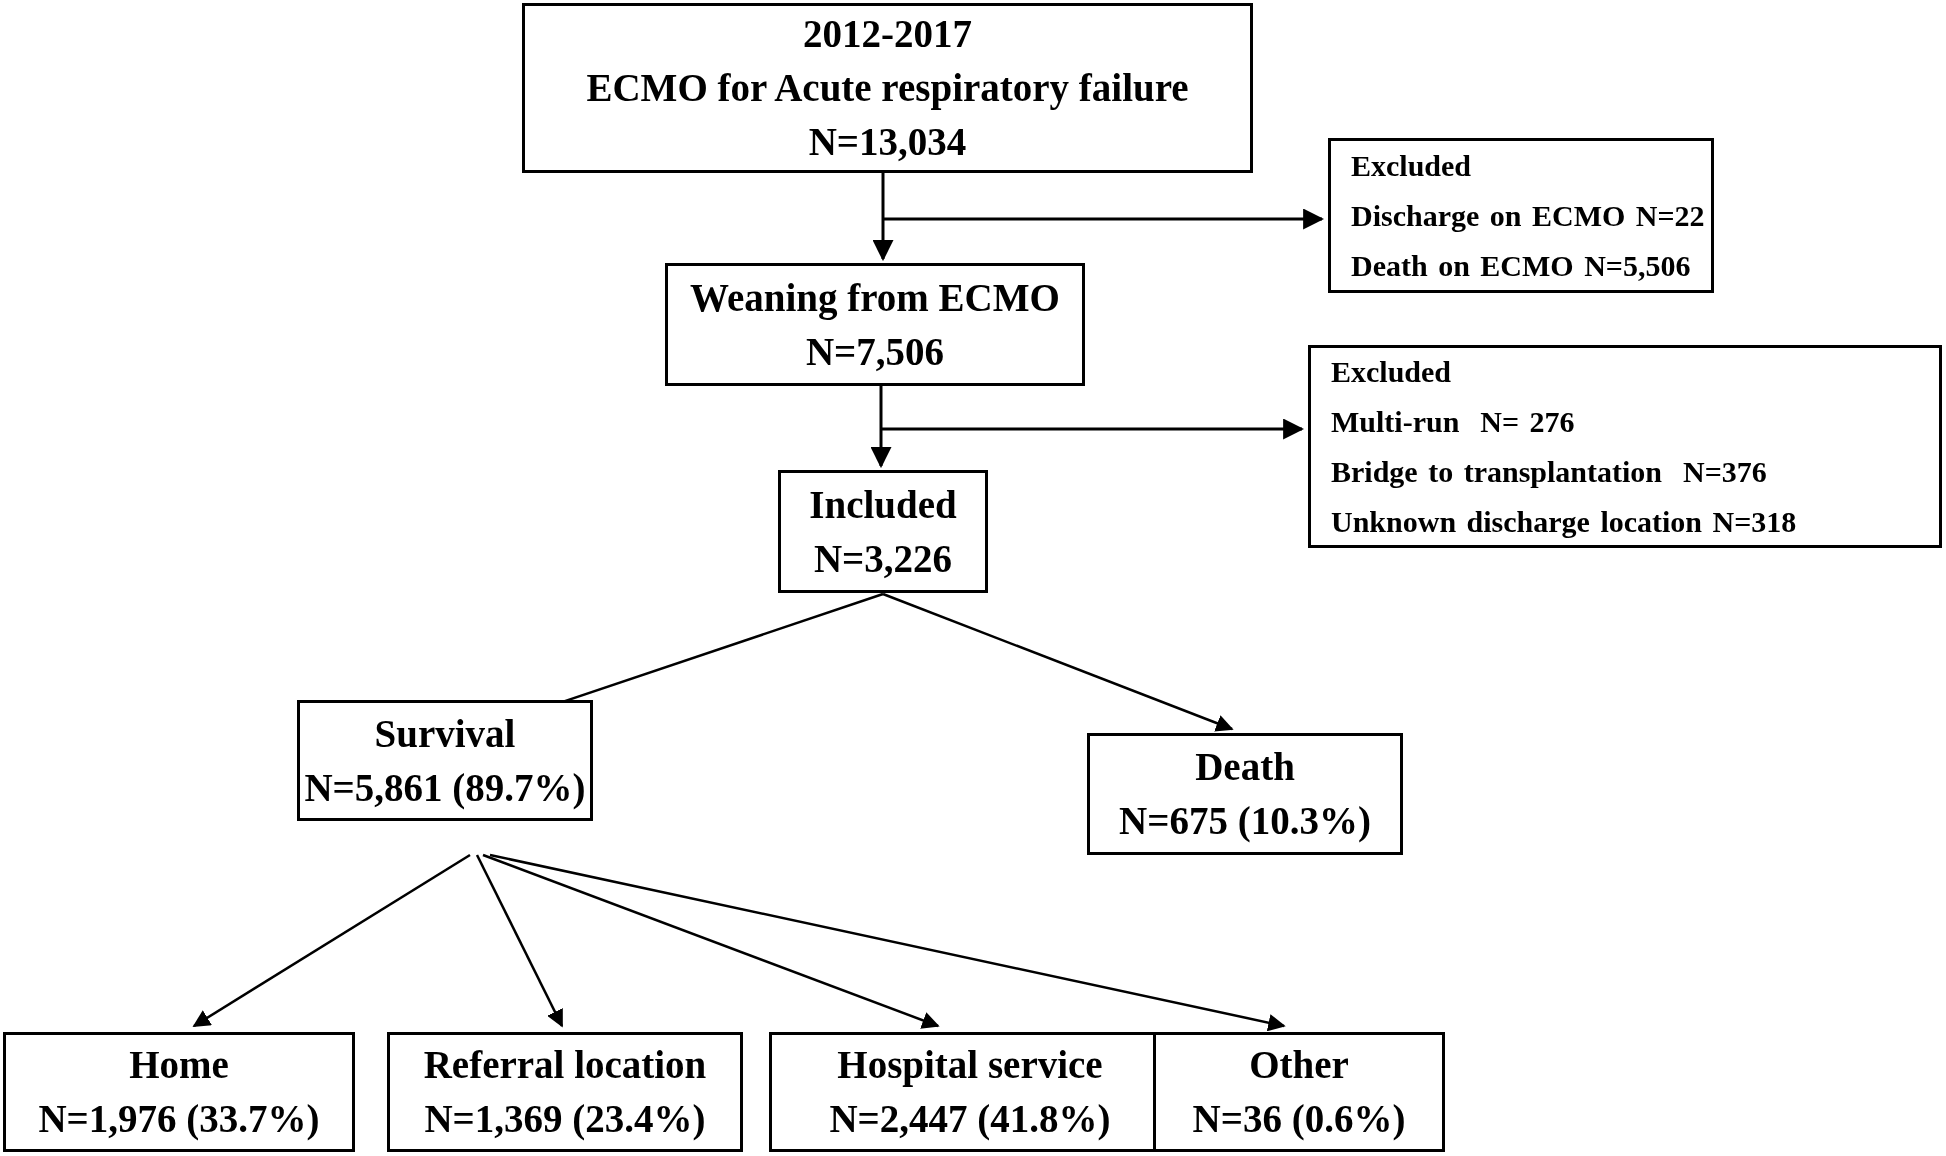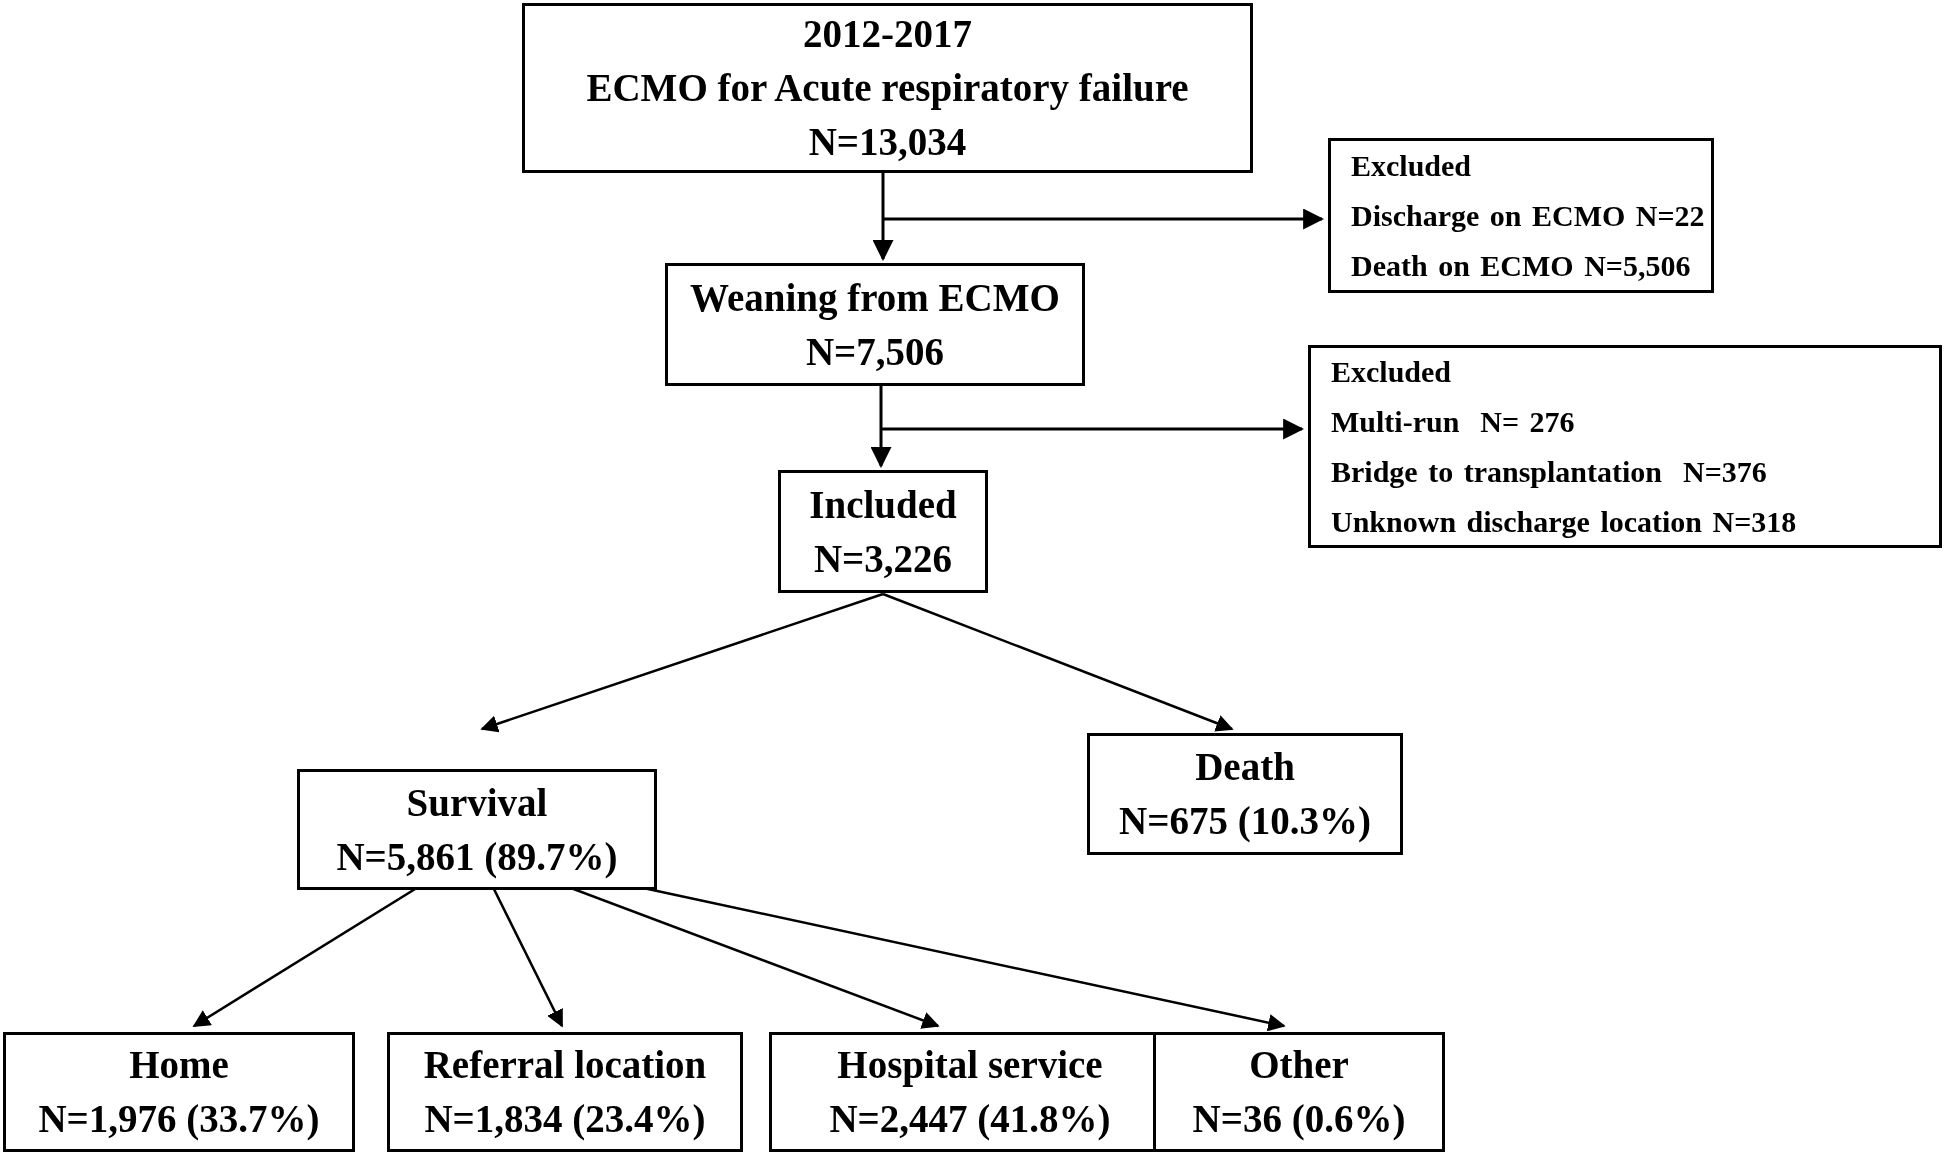--- a/index.html
+++ b/index.html
@@ -49,21 +49,21 @@
     font-size: 30px;
     line-height: 50px;
     word-spacing: 3px;
   }
   
   #box-enrollment { left: 522px; top: 3px;    width: 731px; height: 170px; }
   #box-excluded1  { left: 1328px; top: 138px; width: 386px; height: 155px; }
   #box-weaning    { left: 665px; top: 263px;  width: 420px; height: 123px; }
   #box-excluded2  { left: 1308px; top: 345px; width: 634px; height: 203px; }
   #box-included   { left: 778px; top: 470px;  width: 210px; height: 123px; }
-  #box-survival   { left: 297px; top: 769px;  width: 360px; height: 121px; }
+  #box-survival   { left: 297px; top: 700px;  width: 296px; height: 121px; }
   #box-death      { left: 1087px; top: 733px; width: 316px; height: 122px; }
   #box-home       { left: 3px;   top: 1032px; width: 352px; height: 120px; }
   #box-referral   { left: 387px; top: 1032px; width: 356px; height: 120px; }
   #box-hospital   { left: 769px; top: 1032px; width: 402px; height: 120px; }
   #box-other      { left: 1153px; top: 1032px; width: 292px; height: 120px; align-items: center; }
 </style>
 </head>
 <body>
 
 <div id="canvas">
@@ -125,21 +125,21 @@
     <div class="line">N=675 (10.3%)</div>
   </div>
 
   <div id="box-home" class="box">
     <div class="line">Home</div>
     <div class="line">N=1,976 (33.7%)</div>
   </div>
 
   <div id="box-referral" class="box">
     <div class="line">Referral location</div>
-    <div class="line">N=1,834 (23.4%)</div>
+    <div class="line">N=1,369 (23.4%)</div>
   </div>
 
   <div id="box-hospital" class="box">
     <div class="line">Hospital service</div>
     <div class="line">N=2,447 (41.8%)</div>
   </div>
 
   <div id="box-other" class="box">
     <div class="line">Other</div>
     <div class="line">N=36 (0.6%)</div>

